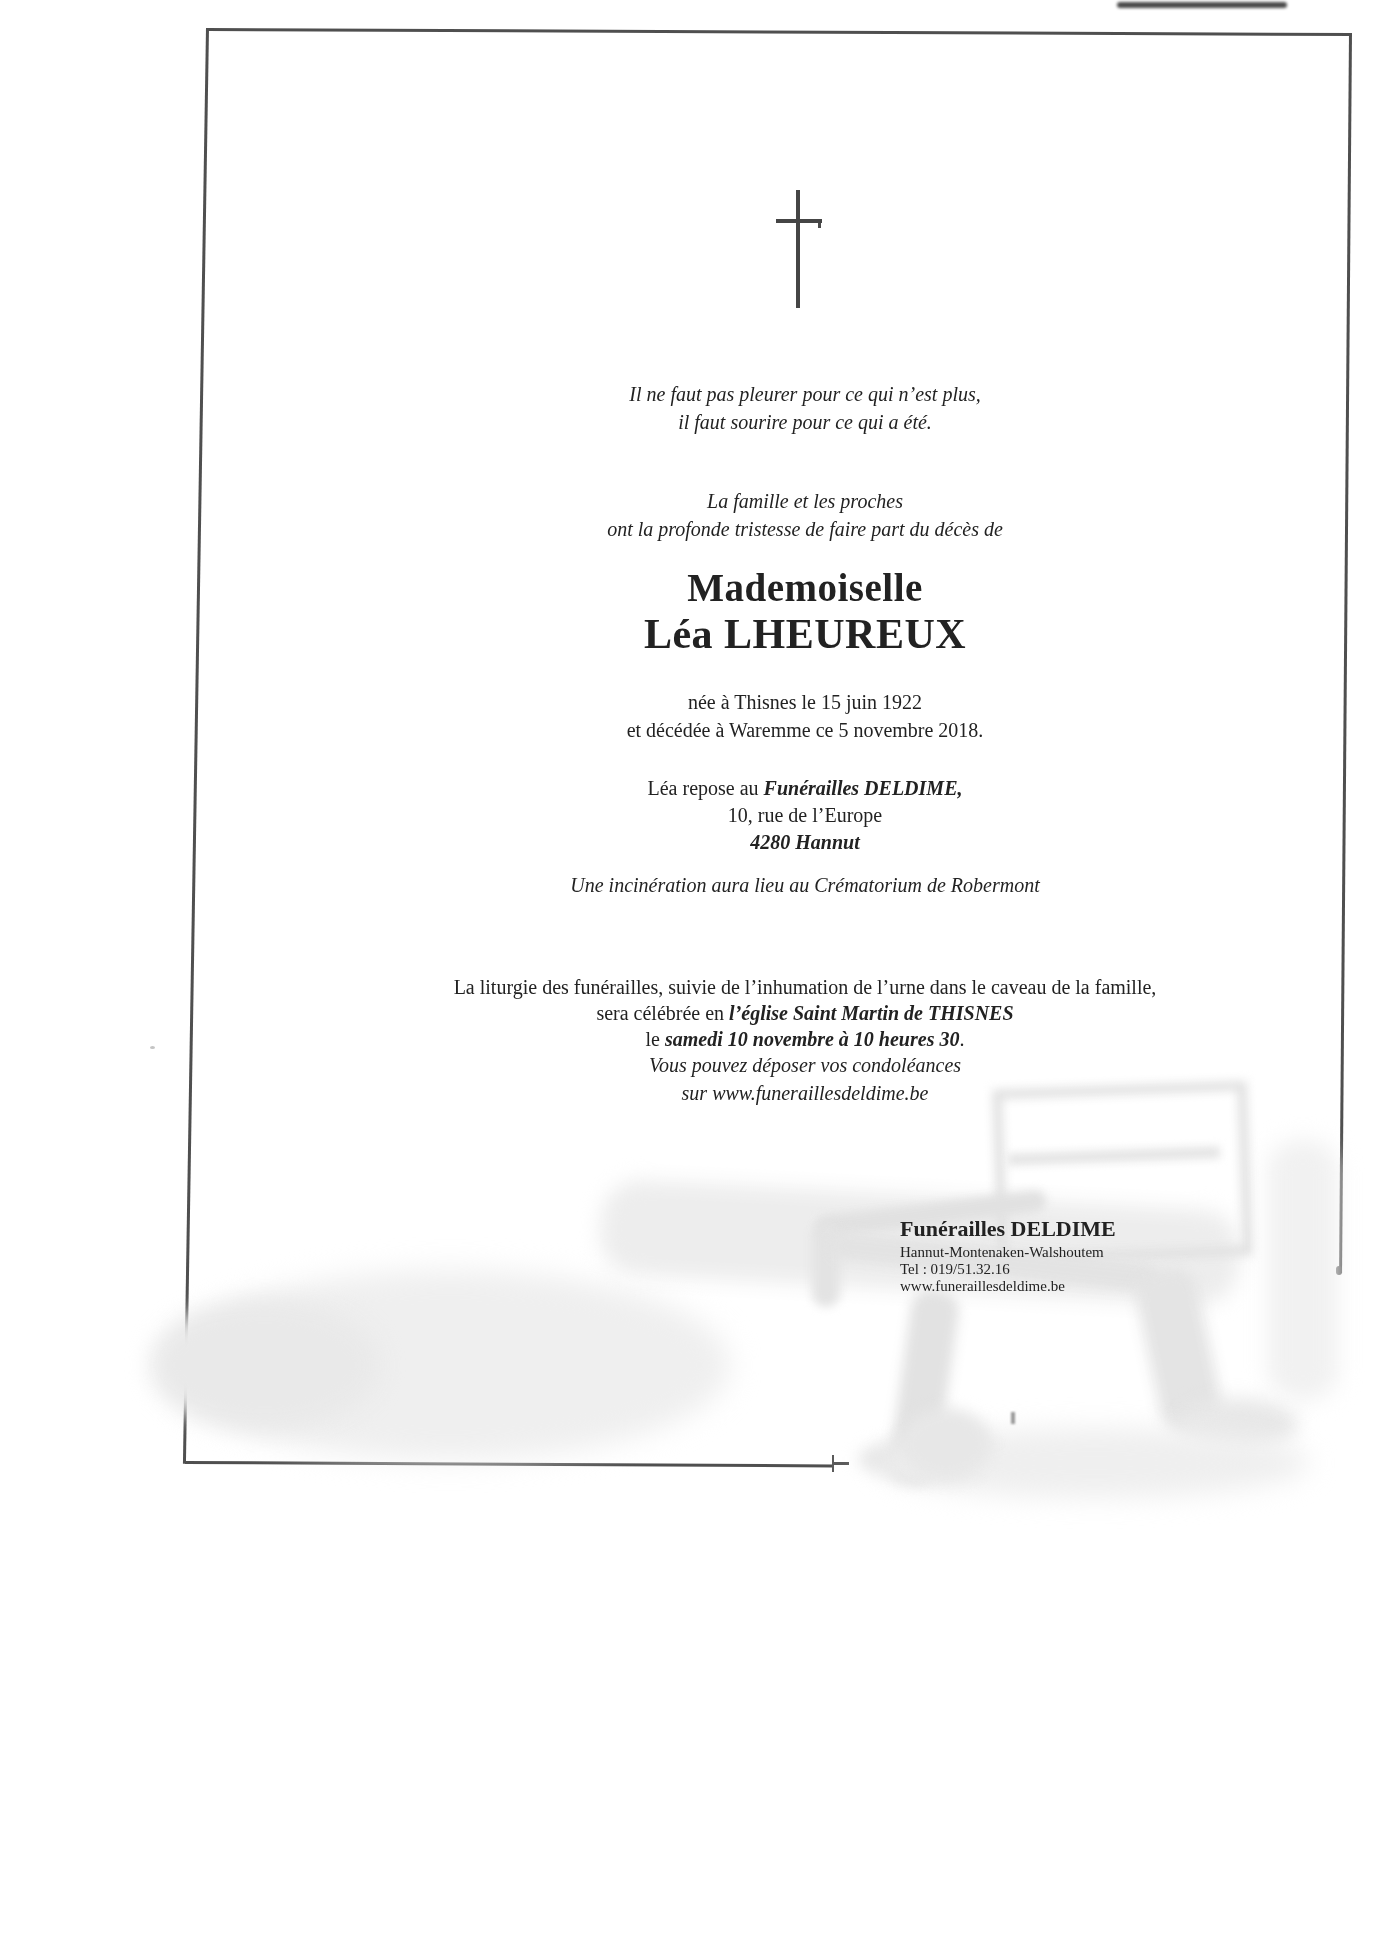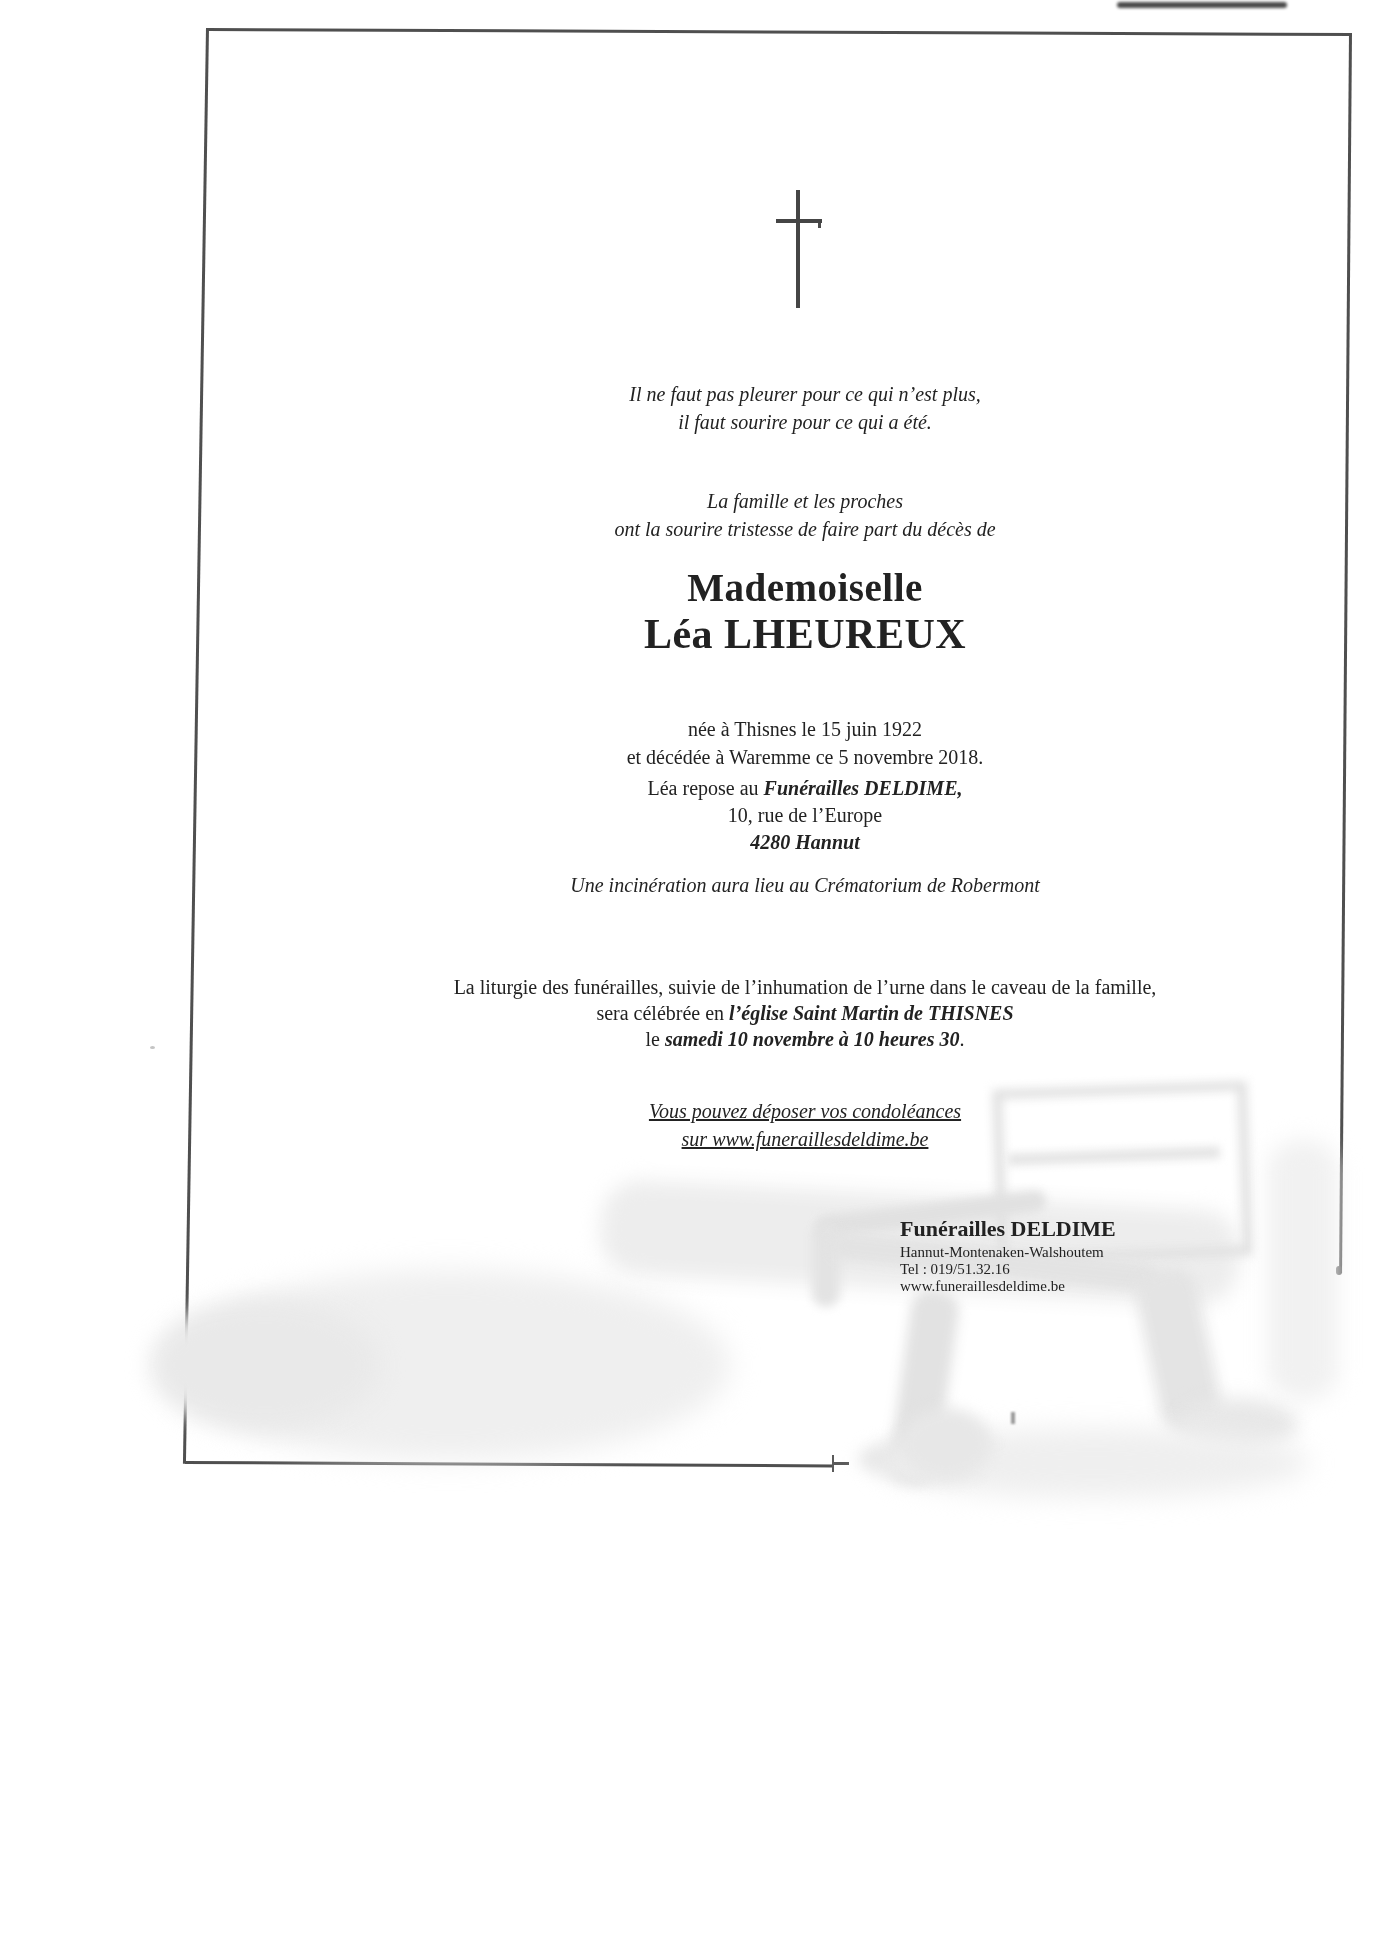--- a/index.html
+++ b/index.html
@@ -83,50 +83,50 @@
     <div class="abs cross-tail"></div>
   </div>
 
   <div class="abs col" style="top:380px;">
     <div class="t20 it line">Il ne faut pas pleurer pour ce qui n’est plus,</div>
     <div class="t20 it line">il faut sourire pour ce qui a été.</div>
   </div>
 
   <div class="abs col" style="top:487px;font-style:italic;">
     <div class="t20 line">La famille et les proches</div>
-    <div class="t20 line">ont la sourire tristesse de faire part du décès de</div>
+    <div class="t20 line">ont la profonde tristesse de faire part du décès de</div>
   </div>
 
   <div class="abs col" style="top:566px;">
     <div class="deceased-title">Mademoiselle</div>
     <div class="deceased-name">Léa LHEUREUX</div>
   </div>
 
-  <div class="abs col" style="top:715px;">
+  <div class="abs col" style="top:688px;">
     <div class="t20 line">née à Thisnes le 15 juin 1922</div>
     <div class="t20 line">et décédée à Waremme ce 5 novembre 2018.</div>
   </div>
 
   <div class="abs col" style="top:775px;">
     <div class="t20 line" style="line-height:27px;"><span>Léa repose au </span><span class="bd it">Funérailles DELDIME,</span></div>
     <div class="t20 line" style="line-height:27px;">10, rue de l’Europe</div>
     <div class="t20 bd it line" style="line-height:27px;">4280 Hannut</div>
   </div>
 
   <div class="abs col" style="top:872px;">
     <div class="t20 it line" style="line-height:27px;">Une incinération aura lieu au Crématorium de Robermont</div>
   </div>
 
   <div class="abs col" style="top:974px;">
     <div class="t20 line" style="line-height:26px;">La liturgie des funérailles, suivie de l’inhumation de l’urne dans le caveau de la famille,</div>
     <div class="t20 line" style="line-height:26px;"><span>sera célébrée en </span><span class="bd it">l’église Saint Martin de THISNES</span></div>
     <div class="t20 line" style="line-height:26px;"><span>le </span><span class="bd it">samedi 10 novembre à 10 heures 30</span><span>.</span></div>
   </div>
 
-  <div class="abs col" style="top:1097px;text-decoration:underline;">
+  <div class="abs col" style="top:1051px;">
     <div class="t20 it line">Vous pouvez déposer vos condoléances</div>
     <div class="t20 it line">sur www.funeraillesdeldime.be</div>
   </div>
 
   <div class="abs fh-block" style="top:1216px;">
     <div class="fh-name">Funérailles DELDIME</div>
     <div class="fh-line" style="margin-top:2px;">Hannut-Montenaken-Walshoutem</div>
     <div class="fh-line">Tel : 019/51.32.16</div>
     <div class="fh-line">www.funeraillesdeldime.be</div>
   </div>

